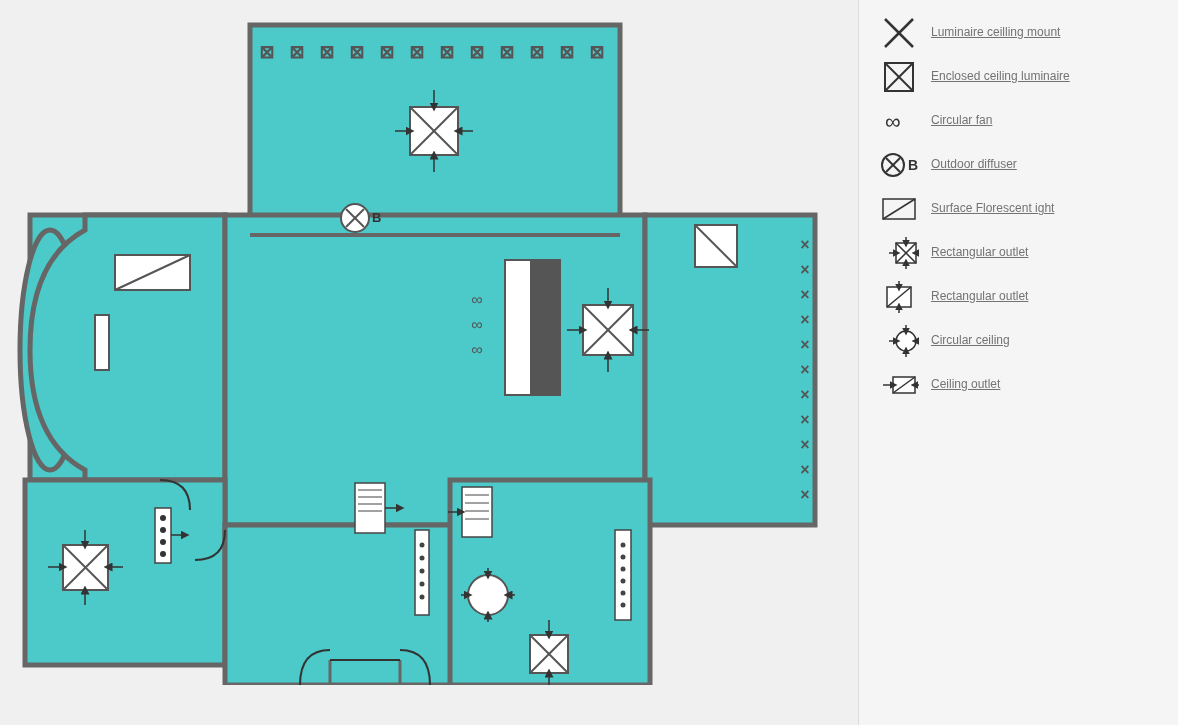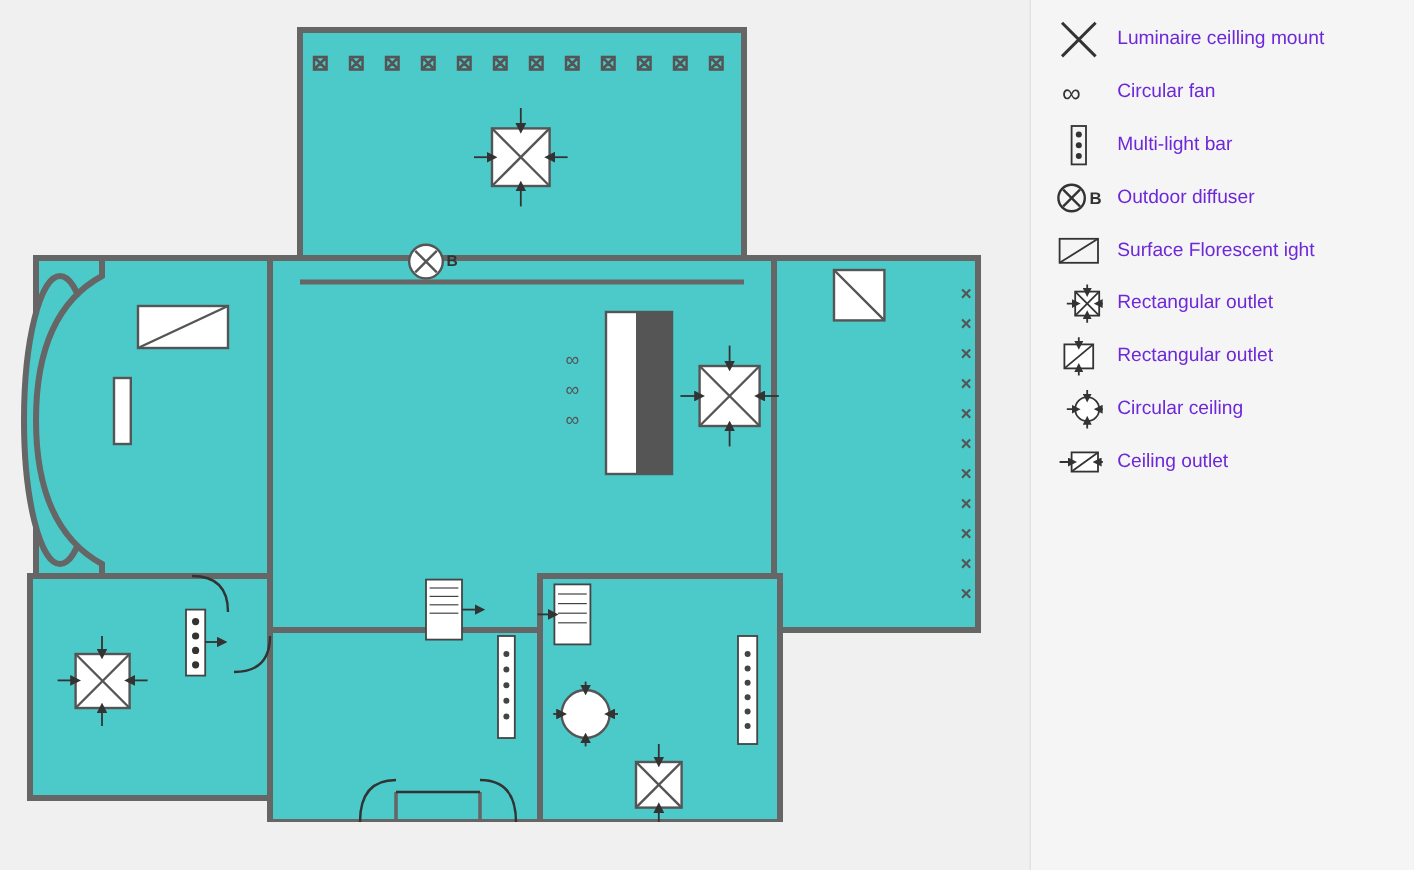--- a/index.html
+++ b/index.html
@@ -45,23 +45,24 @@
     .legend-icon {
       width: 40px;
       height: 36px;
       display: flex;
       align-items: center;
       justify-content: center;
       flex-shrink: 0;
     }
 
     .legend-text {
-      font-size: 16px;
-      color: #6d28d9;
+      font-size: 12px;
+      color: #737373;
       line-height: 1.3;
+      text-decoration: underline;
     }
 
   </style>
 </head>
 <body>
 
 <div class="main-area">
   <svg class="floor-svg" width="820" height="685">
 
     <defs>
@@ -234,41 +235,40 @@
   <div class="legend-item">
     <div class="legend-icon">
       <svg width="36" height="36">
         <line x1="4" y1="4" x2="32" y2="32" stroke="#333" stroke-width="2.5"></line>
         <line x1="32" y1="4" x2="4" y2="32" stroke="#333" stroke-width="2.5"></line>
       </svg>
     </div>
     <span class="legend-text">Luminaire ceilling mount</span>
   </div>
 
+  <div class="legend-item">
+    <div class="legend-icon">
+      <svg width="36" height="36">
+        <rect x="4" y="4" width="28" height="28" fill="none" stroke="#333" stroke-width="2"></rect>
+        <line x1="4" y1="4" x2="32" y2="32" stroke="#333" stroke-width="2"></line>
+        <line x1="32" y1="4" x2="4" y2="32" stroke="#333" stroke-width="2"></line>
+      </svg>
+    </div>
+    <span class="legend-text">Enclosed ceiling luminaire</span>
+  </div>
 
   <div class="legend-item">
     <div class="legend-icon">
       <svg width="36" height="36">
         <text x="4" y="26" font-size="22" fill="#333">∞</text>
       </svg>
     </div>
     <span class="legend-text">Circular fan</span>
   </div>
 
-  <div class="legend-item">
-    <div class="legend-icon">
-      <svg width="36" height="36">
-        <rect x="12" y="2" width="12" height="32" fill="none" stroke="#333" stroke-width="1.5"></rect>
-        <circle cx="18" cy="9" r="2.5" fill="#333"></circle>
-        <circle cx="18" cy="18" r="2.5" fill="#333"></circle>
-        <circle cx="18" cy="27" r="2.5" fill="#333"></circle>
-      </svg>
-    </div>
-    <span class="legend-text">Multi-light bar</span>
-  </div>
 
   <div class="legend-item">
     <div class="legend-icon">
       <svg width="50" height="36">
         <circle cx="14" cy="18" r="11" fill="none" stroke="#333" stroke-width="2"></circle>
         <line x1="7" y1="11" x2="21" y2="25" stroke="#333" stroke-width="2"></line>
         <line x1="21" y1="11" x2="7" y2="25" stroke="#333" stroke-width="2"></line>
         <text x="29" y="23" font-size="14" font-weight="bold" fill="#333">B</text>
       </svg>
     </div>

